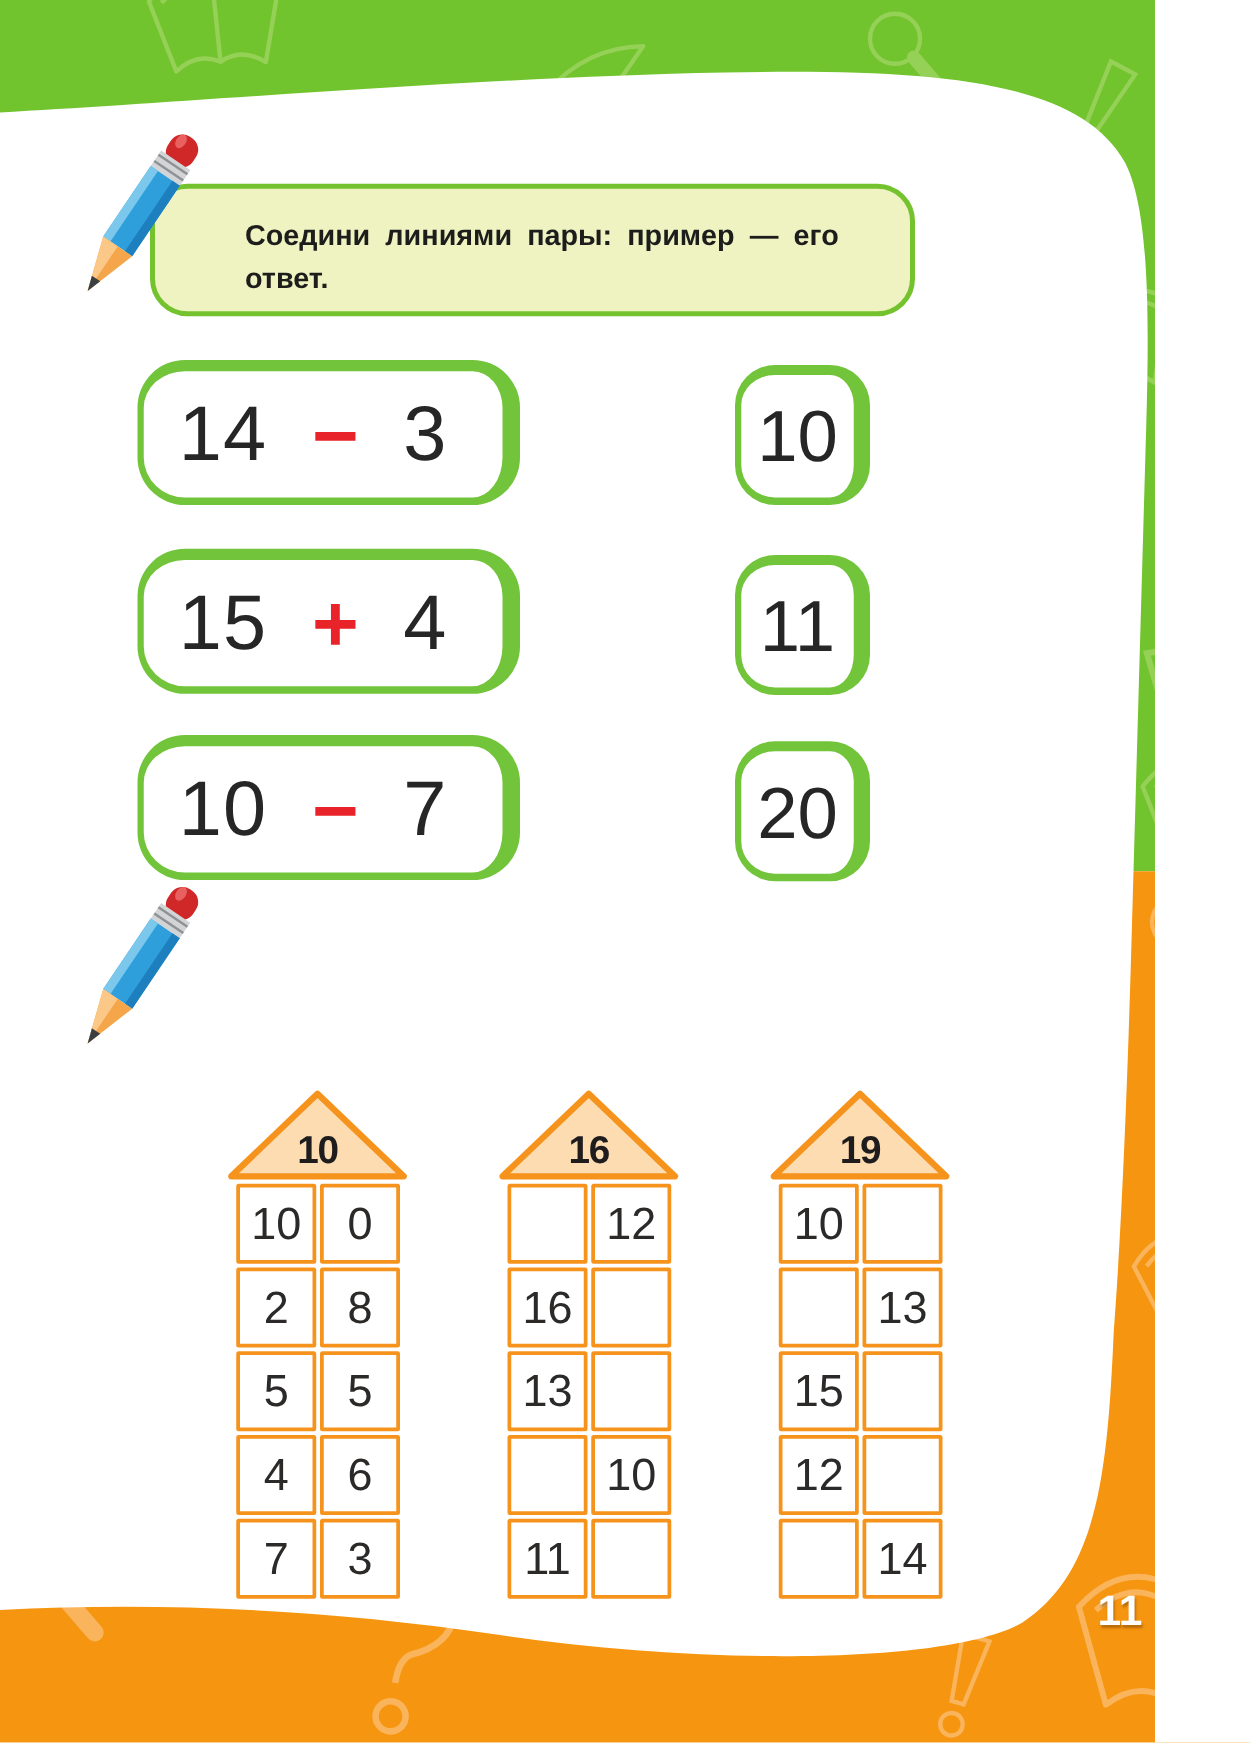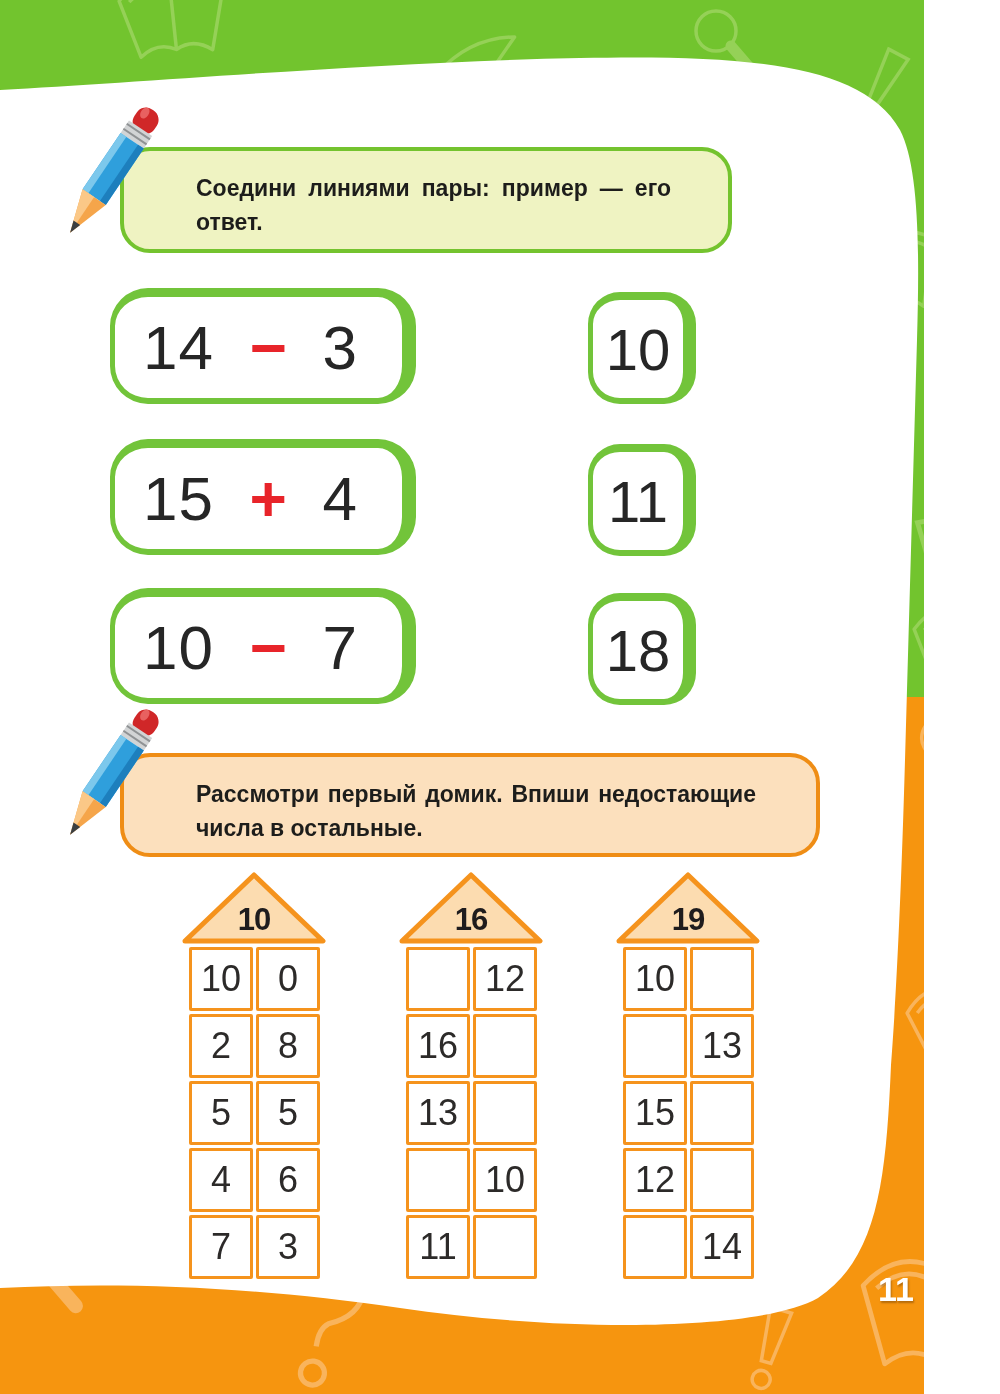--- a/index.html
+++ b/index.html
@@ -170,40 +170,37 @@
     <span class="num">7</span>
   </div>
 
   <div class="ans-box an-1">
     <span class="num">10</span>
   </div>
   <div class="ans-box an-2">
     <span class="num">11</span>
   </div>
   <div class="ans-box an-3">
-    <span class="num">18</span>
+    <span class="num">20</span>
   </div>
 
   <svg class="pencil" style="left:96px;top:700px;" width="48" height="152" viewBox="0 0 48 152">
     <rect x="12" y="2" width="24" height="26" rx="11" fill="#d02728"></rect>
     <ellipse cx="19" cy="9" rx="4" ry="6" fill="#e86160"></ellipse>
     <rect x="10" y="24" width="28" height="15" fill="#d2d4d5"></rect>
     <line x1="10" y1="28" x2="38" y2="28" stroke="#8f9294" stroke-width="2"></line>
     <line x1="10" y1="34" x2="38" y2="34" stroke="#8f9294" stroke-width="2"></line>
     <rect x="10" y="39" width="28" height="68" fill="#2f9fdc"></rect>
     <rect x="10" y="39" width="7" height="68" fill="#7cc8ec"></rect>
     <rect x="31" y="39" width="7" height="68" fill="#1d7fbd"></rect>
     <path d="M10,107 L24,150 L38,107 Z" fill="#f5a54a"></path>
     <path d="M10,107 L24,150 L24,107 Z" fill="#fbc887"></path>
     <path d="M20,138 L24,150 L28,138 Z" fill="#3b3f42"></path>
   </svg>
 
-  <div class="note note-2">
-    <div class="note-text">Рассмотри первый домик. Впиши недостающие числа в остальные.</div>
-  </div>
 
   <div class="houses">
 
     <div class="house">
       <svg class="roof" width="148" height="76" viewBox="0 0 148 76">
         <path d="M5,71 L74,5 L143,71 Z" fill="#fcdcb0" stroke="#f5931d" stroke-width="5" stroke-linejoin="round"></path>
       </svg>
       <div class="roof-num">10</div>
       <table class="house-grid">
         <tbody>

